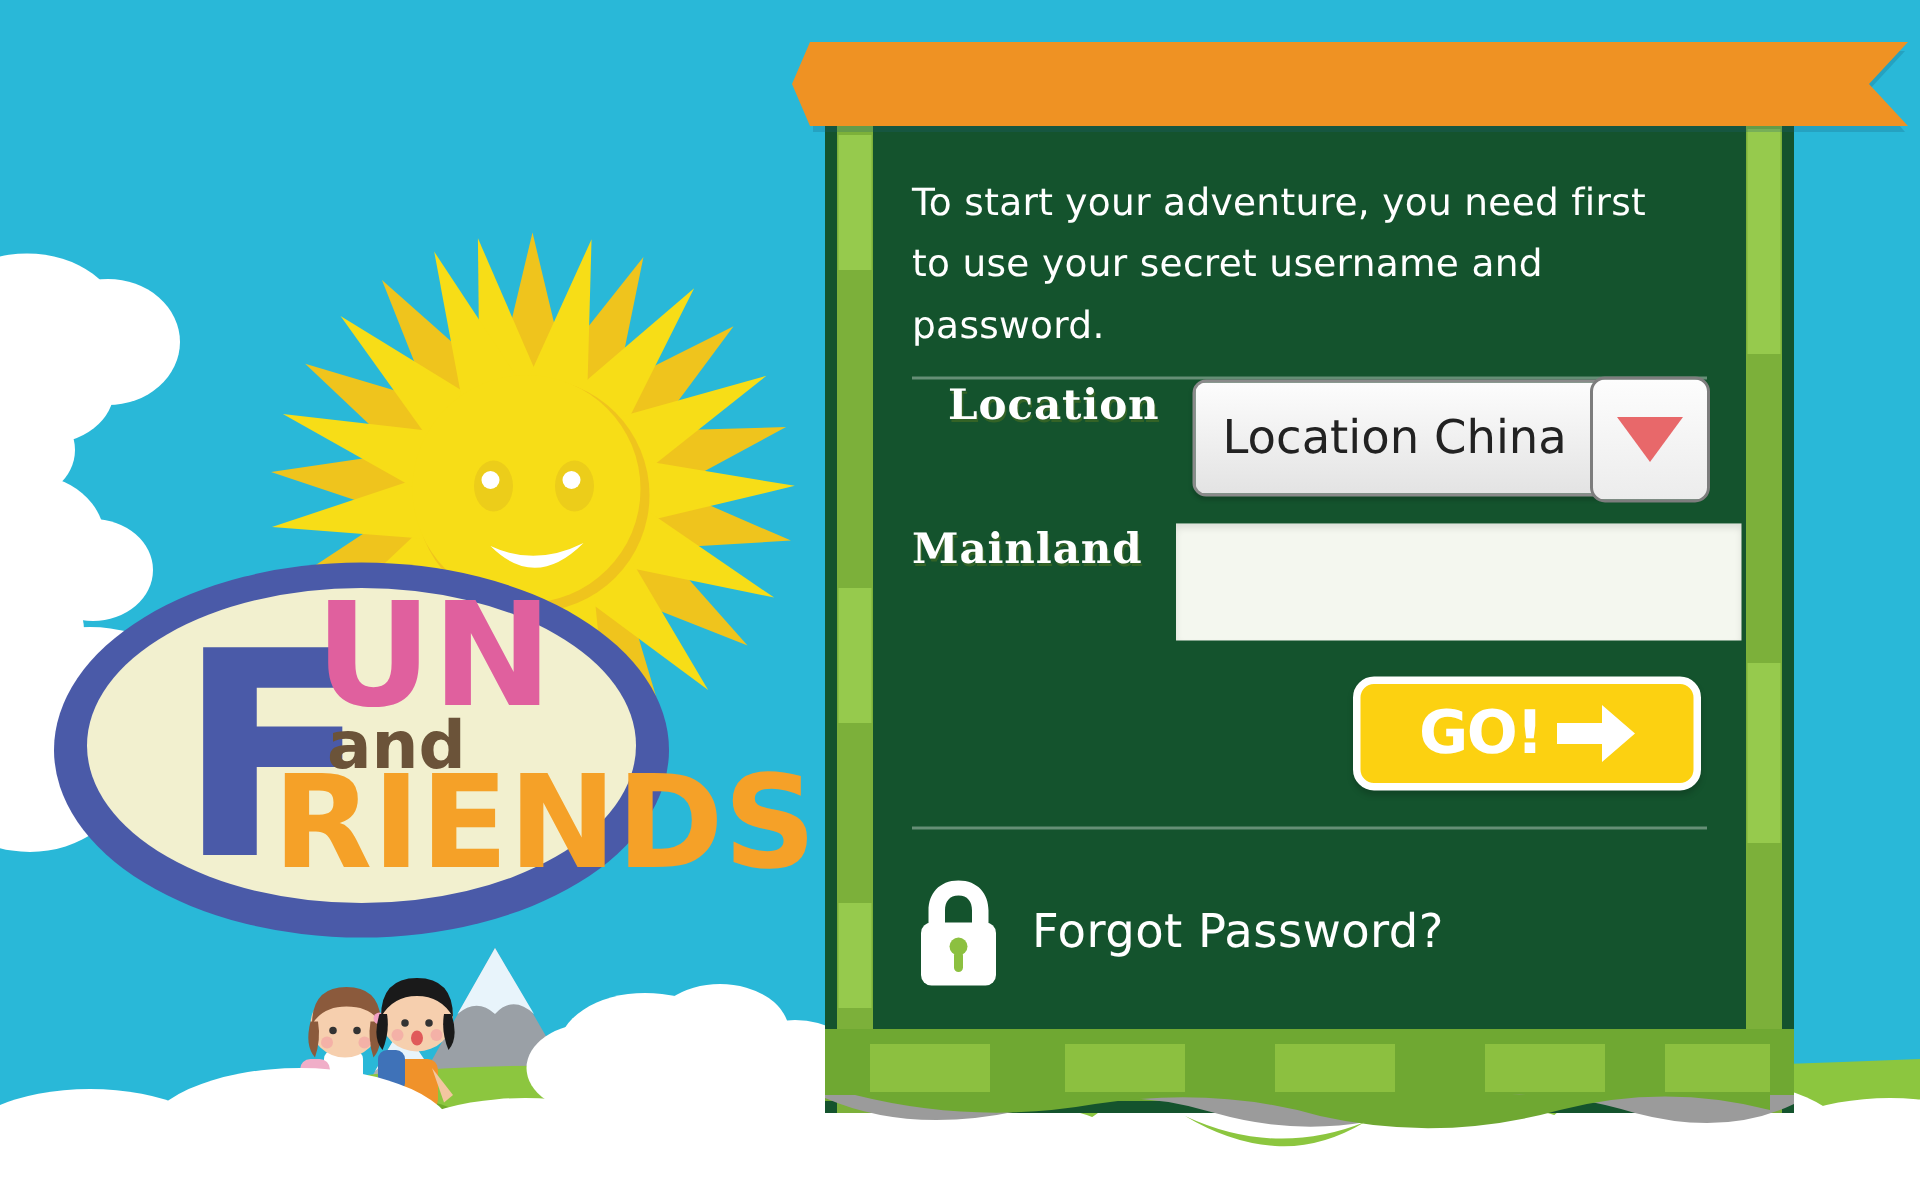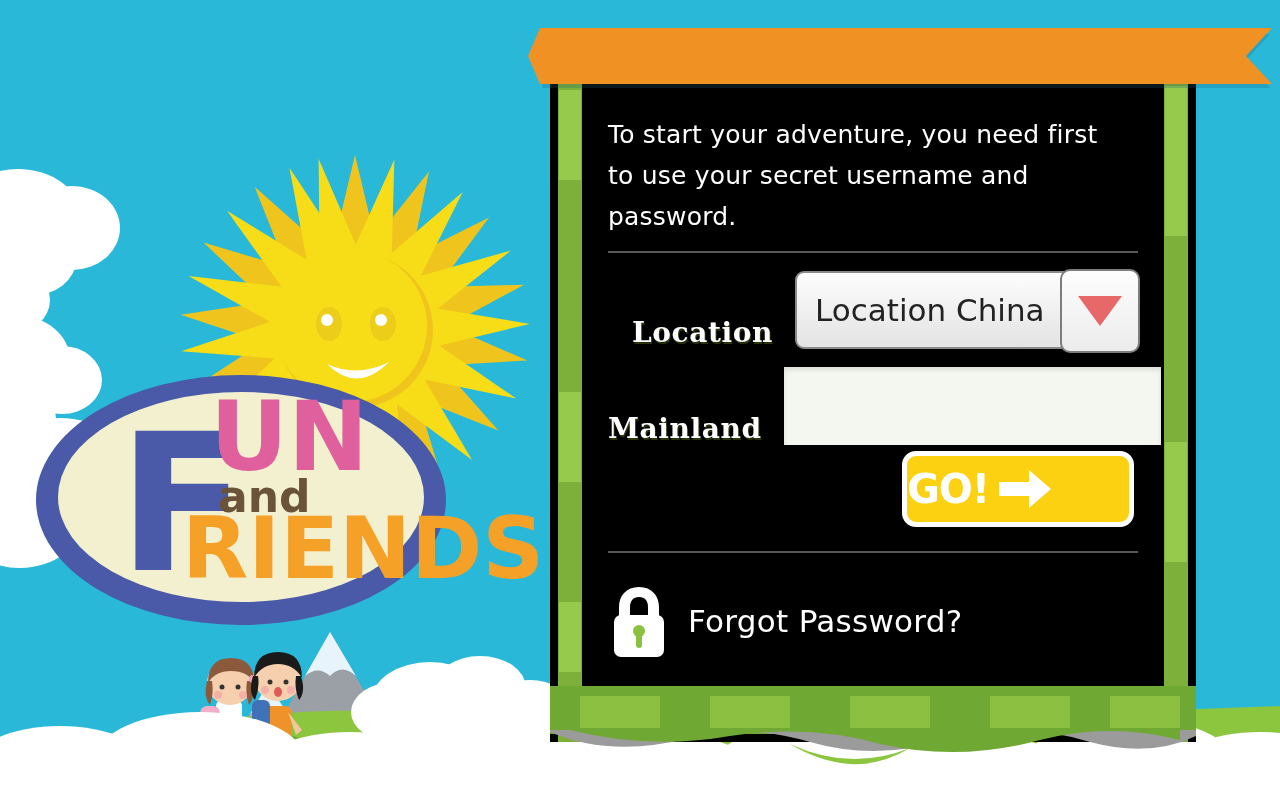--- a/index.html
+++ b/index.html
@@ -27,37 +27,37 @@
     color:#fff;
     font-family:"DejaVu Sans", sans-serif;
     font-weight:bold; font-size:33px; letter-spacing:0.5px;
     text-shadow:1px 2px 0 rgba(140,80,10,.35);
   }
   .key-icon{ display:block; }
 
   
   .panel-body{
     position:absolute; left:22px; top:56px; width:646px; height:660px;
-    background:#000000; z-index:2;
+    background:#14532d; z-index:2;
   }
   .panel-inner{
     position:absolute; left:58px; top:32px; width:530px;
   }
   .panel-edge{ position:absolute; top:0; width:24px; height:100%; background:#7cb03a; }
   .panel-edge.l{ left:8px; }
   .panel-edge.r{ right:8px; }
   .patch{ position:absolute; width:22px; background:#96ca4d; }
 
   .intro{
     color:#ffffff; font-size:25px; line-height:41px; font-weight:500;
     width:520px; letter-spacing:.2px;
   }
   .divider{ height:2px; background:rgba(255,255,255,.35); margin:14px 0 0 0; width:530px; }
 
-  .field-row{ display:flex; align-items:flex-end; height:96px; }
+  .field-row{ display:flex; align-items:flex-start; height:96px; }
   .field-label{
     width:206px; text-align:right; padding-right:22px;
     color:#fff; font-weight:bold; font-size:28px; letter-spacing:.6px;
     text-shadow:1px 2px 0 rgba(90,120,30,.45);
     font-family:"DejaVu Serif", serif;
   }
   .select-box{
     width:382px; height:78px; border-radius:9px;
     background:linear-gradient(#fdfdfd,#e3e3e3);
     border:2px solid #8a8a8a;
@@ -82,21 +82,21 @@
     width:382px; height:78px; background:#f4f7ef; border:none; outline:none;
     font-size:28px; padding:0 14px; color:#333;
     box-shadow:inset 0 3px 5px rgba(0,0,0,.10);
     font-family:"DejaVu Sans", sans-serif;
   }
   .text-input.focused{ border:3px solid #f07d18; }
 
   .go-row{ display:flex; justify-content:flex-end; width:530px; padding-right:4px; margin-top:6px;}
   .go-btn{
     width:232px; height:76px; background:#fcd111; border:5px solid #fff;
-    border-radius:14px; display:flex; align-items:center; gap:10px;
+    border-radius:14px; display:flex; align-items:center; justify-content:center; gap:10px;
     cursor:pointer; box-shadow:0 3px 4px rgba(0,0,0,.18);
   }
   .go-text{
     color:#fff; font-weight:bold; font-size:40px; letter-spacing:-1px;
     font-family:"DejaVu Sans", sans-serif;
   }
 
   .forgot-row{ display:flex; align-items:center; gap:18px; margin-top:30px; cursor:pointer; }
   .forgot-text{ color:#fff; font-size:31px; letter-spacing:.3px; }
 </style>

